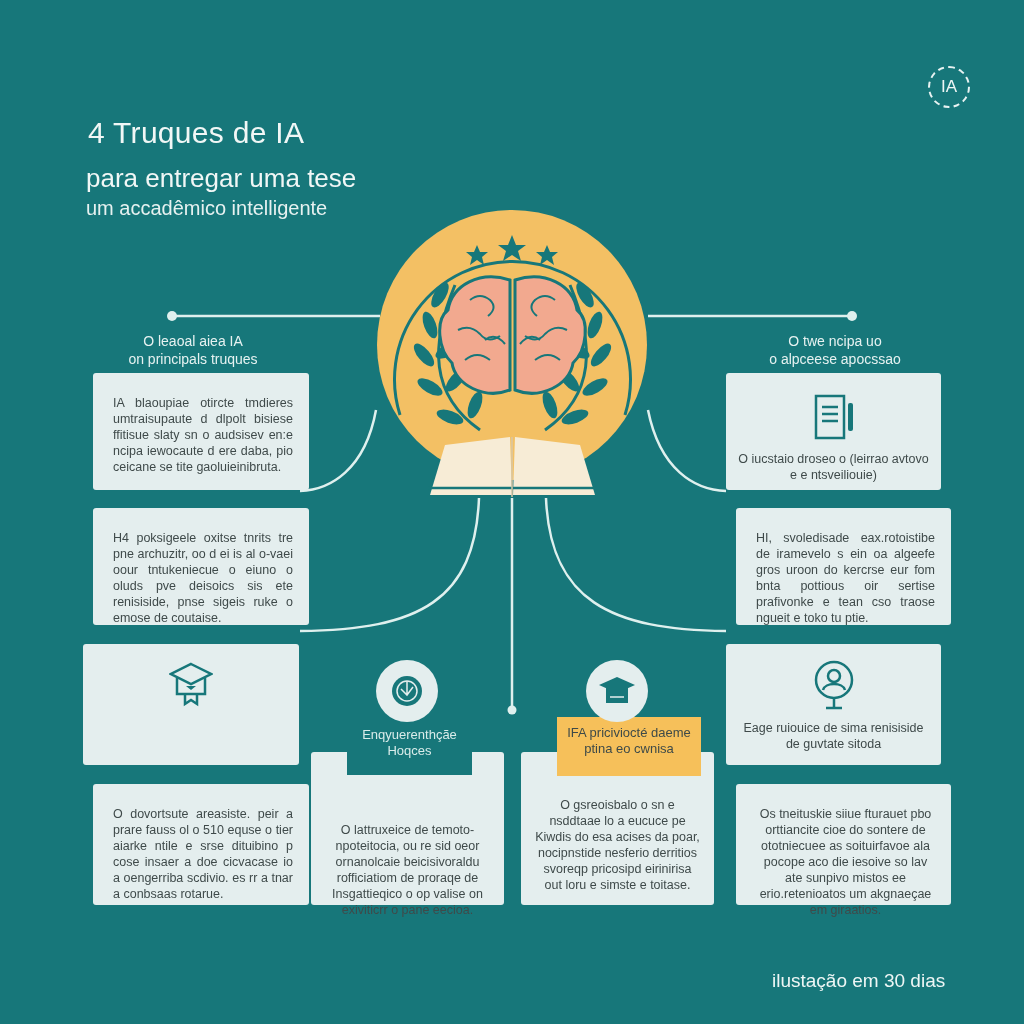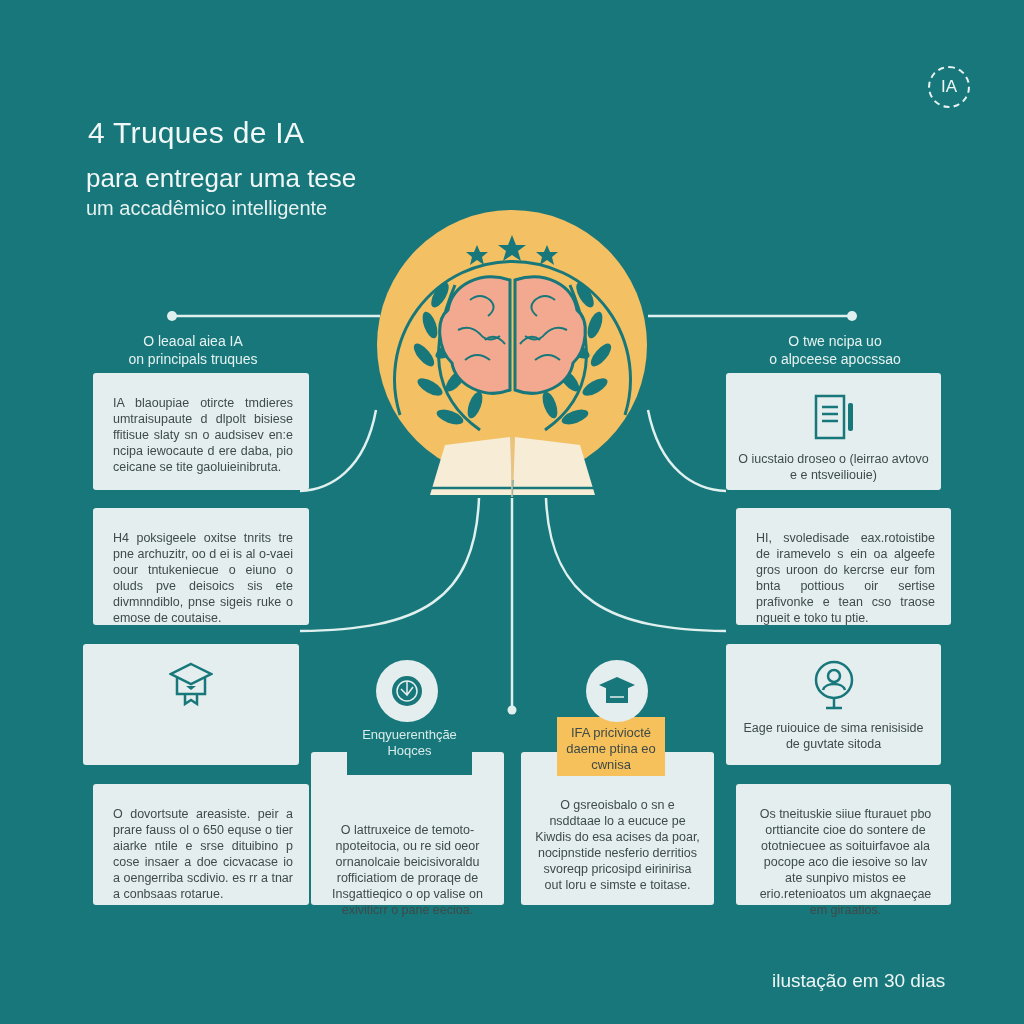--- a/index.html
+++ b/index.html
@@ -139,52 +139,52 @@
 </div>
 <div class="abs section-label" style="left:740px;top:332px;width:190px">
   <div>O twe ncipa uo</div>
   <div>o alpceese apocssao</div>
 </div>
 
 <div class="card text" style="left:83px;top:373px;width:216px;height:117px">
   <span>IA blaoupiae otircte tmdieres umtraisupaute d dlpolt bisiese ffitisue slaty sn o audsisev en:e ncipa iewocaute d ere daba, pio ceicane se tite gaoluieinibruta.</span>
 </div>
 <div class="card text" style="left:83px;top:508px;width:216px;height:117px">
-  <span>H4 poksigeele oxitse tnrits tre pne archuzitr, oo d ei is al o-vaei oour tntukeniecue o eiuno o oluds pve deisoics sis ete divmnndiblo, pnse sigeis ruke o emose de coutaise.</span>
+  <span>H4 poksigeele oxitse tnrits tre pne archuzitr, oo d ei is al o-vaei oour tntukeniecue o eiuno o oluds pve deisoics sis ete renisiside, pnse sigeis ruke o emose de coutaise.</span>
 </div>
 <div class="card center" style="left:83px;top:644px;width:216px;height:121px;padding-top:16px">
   <div class="icon-wrap">
     <svg width="44" height="48" viewBox="0 0 44 48">
       <polygon points="22,4 42,14 22,24 2,14" fill="none" stroke="#17777a" stroke-width="2.5"></polygon>
       <path d="M8 18 L 8 34 L 36 34 L 36 18" fill="none" stroke="#17777a" stroke-width="2.5"></path>
       <path d="M16 34 L 16 44 L 22 40 L 28 44 L 28 34" fill="none" stroke="#17777a" stroke-width="2.5"></path>
       <path d="M17 26 L 22 30 L 27 26" fill="#17777a"></path>
     </svg>
   </div>
 </div>
 <div class="card text" style="left:83px;top:784px;width:216px;height:121px">
-  <span>O dovortsute areasiste. peir a prare fauss ol o 650 equse o tier aiarke ntile e srse dituibino p cose insaer a doe cicvacase io a oengerriba scdivio. es rr a tnar a conbsaas rotarue.</span>
+  <span>O dovortsute areasiste. peir a prare fauss ol o 510 equse o tier aiarke ntile e srse dituibino p cose insaer a doe cicvacase io a oengerriba scdivio. es rr a tnar a conbsaas rotarue.</span>
 </div>
 
 <div class="card center-card" style="left:311px;top:752px;width:193px;height:153px">
   <span>O lattruxeice de temoto-npoteitocia, ou re sid oeor ornanolcaie beicisivoraldu rofficiatiom de proraqe de Insgattieqico o op valise on exiviticrr o pane eecioa.</span>
 </div>
 <div class="tag-dark" style="left:347px;top:715px;width:125px;height:60px;padding-top:12px">Enqyuerenthçãe Hoqces</div>
 <div class="round-icon" style="left:376px;top:660px">
   <svg width="40" height="40" viewBox="0 0 40 40">
     <circle cx="20" cy="20" r="15" fill="#17777a"></circle>
     <circle cx="20" cy="20" r="10" fill="none" stroke="#e4eeee" stroke-width="1.5"></circle>
     <path d="M14 18 L 20 24 L 26 16 M20 10 L 20 24" stroke="#e4eeee" stroke-width="1.5" fill="none"></path>
   </svg>
 </div>
 
 <div class="card center-card" style="left:521px;top:752px;width:193px;height:153px;padding-top:45px">
   <span>O gsreoisbalo o sn e nsddtaae lo a eucuce pe Kiwdis do esa acises da poar, nocipnstide nesferio derritios svoreqp pricosipd eirinirisa out loru e simste e toitase.</span>
 </div>
-<div class="tag-yellow" style="left:557px;top:717px;width:108px;height:59px">IFA priciviocté daeme ptina eo cwnisa</div>
+<div class="tag-yellow" style="left:557px;top:717px;width:144px;height:59px">IFA priciviocté daeme ptina eo cwnisa</div>
 <div class="round-icon" style="left:586px;top:660px">
   <svg width="40" height="40" viewBox="0 0 40 40">
     <polygon points="20,6 38,14 20,22 2,14" fill="#17777a"></polygon>
     <rect x="9" y="16" width="22" height="16" fill="#17777a"></rect>
     <line x1="13" y1="26" x2="27" y2="26" stroke="#e4eeee" stroke-width="1.5"></line>
   </svg>
 </div>
 
 <div class="card center" style="left:726px;top:373px;width:215px;height:117px;padding-top:20px">
   <div class="icon-wrap">

